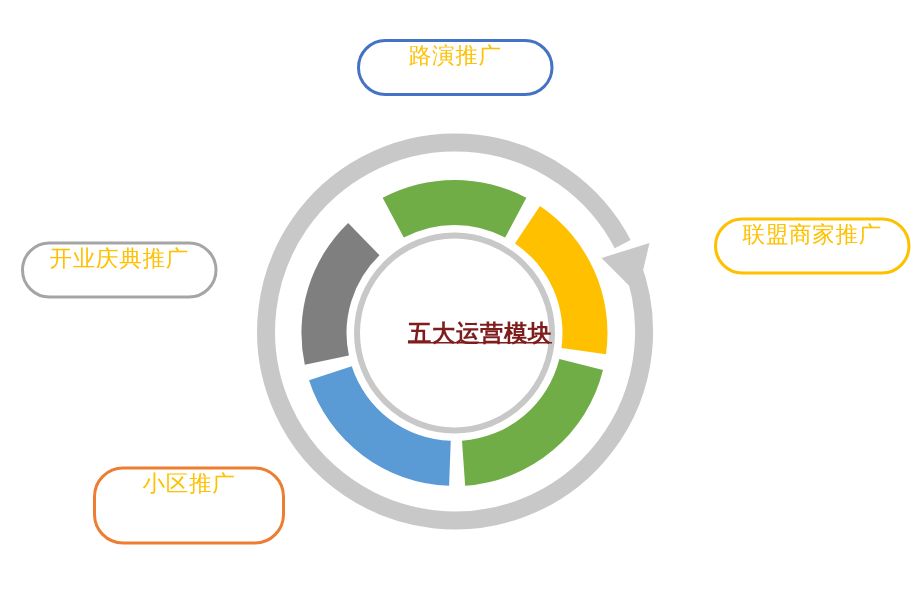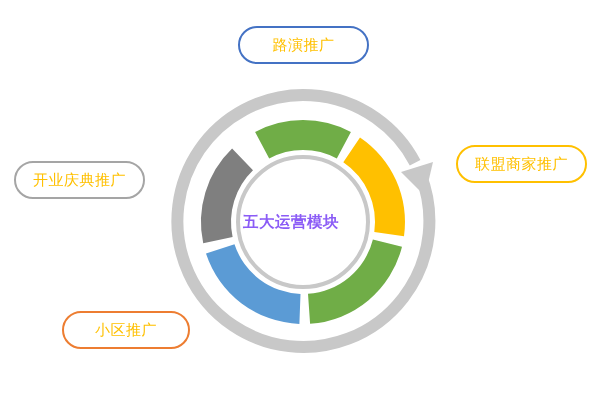--- a/index.html
+++ b/index.html
@@ -3,28 +3,28 @@
   <meta charset="utf-8">
   <style>
     html, body { margin: 0; padding: 0; background: #ffffff; }
     body { width: 613px; height: 400px; position: relative; overflow: hidden;
            font-family: "DejaVu Sans", sans-serif; }
     .canvas { position: absolute; left: 0; top: 0; width: 613px; height: 400px; }
     .pill {
       position: absolute; box-sizing: border-box;
       border: 2.5px solid #4472c4; border-radius: 20px;
       background: #ffffff;
-      display: flex; align-items: center; justify-content: center;
+      display: flex; justify-content: center;
       font-size: 15px; color: #ffc000; white-space: nowrap;
       letter-spacing: 0.5px;
     }
     .center-label {
-      position: absolute; left: 226px; top: 207px; width: 130px; height: 30px;
+      position: absolute; left: 255px; top: 207px; width: 130px; height: 30px;
       display: flex; align-items: center; justify-content: center;
-      font-size: 15.5px; color: #8b5cf6; font-weight: bold; letter-spacing: 0.5px;
+      font-size: 15.5px; color: #7f1d1d; font-weight: bold; letter-spacing: 0.5px; text-decoration: underline;
     }
   </style>
 </head>
 <body>
 
 <div class="canvas">
   <svg width="613" height="400" viewBox="0 0 613 400">
 
     <path d="M 420.7 175.0 A 126 126 0 1 1 415.1 162.7" fill="none" stroke="#c8c8c8" stroke-width="12"></path>
 
@@ -42,25 +42,25 @@
 
     <circle cx="303" cy="222" r="65" fill="#ffffff" stroke="#c8c8c8" stroke-width="4"></circle>
   </svg>
 
   <div class="center-label">五大运营模块</div>
 
   <div class="pill" style="left:238px; top:26px; width:131px; height:38px; border-color:#4472c4;">
     <span>路演推广</span>
   </div>
 
-  <div class="pill" style="left:456px; top:145px; width:131px; height:38px; border-color:#ffc000;">
+  <div class="pill" style="left:476px; top:145px; width:131px; height:38px; border-color:#ffc000;">
     <span>联盟商家推广</span>
   </div>
 
 
-  <div class="pill" style="left:62px; top:311px; width:128px; height:38px; border-color:#ed7d31;font-family:Liberation Serif, serif;">
+  <div class="pill" style="left:62px; top:311px; width:128px; height:52px; border-color:#ed7d31;font-family:Liberation Serif, serif;">
     <span>小区推广</span>
   </div>
 
   <div class="pill" style="left:14px; top:161px; width:131px; height:38px; border-color:#a5a5a5;">
     <span>开业庆典推广</span>
   </div>
 </div>
 
 </body></html>

